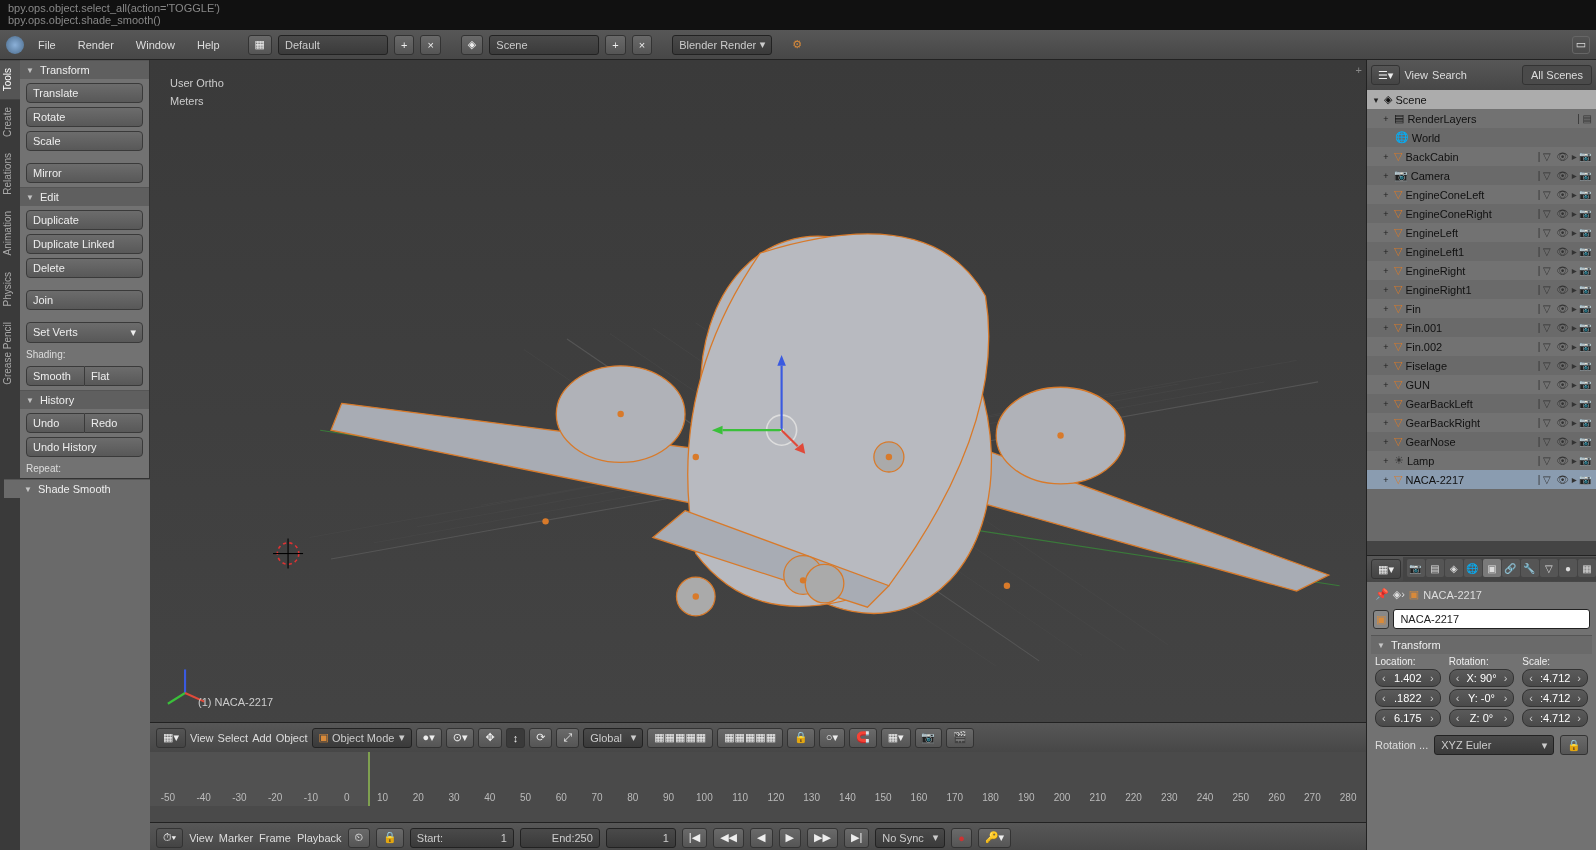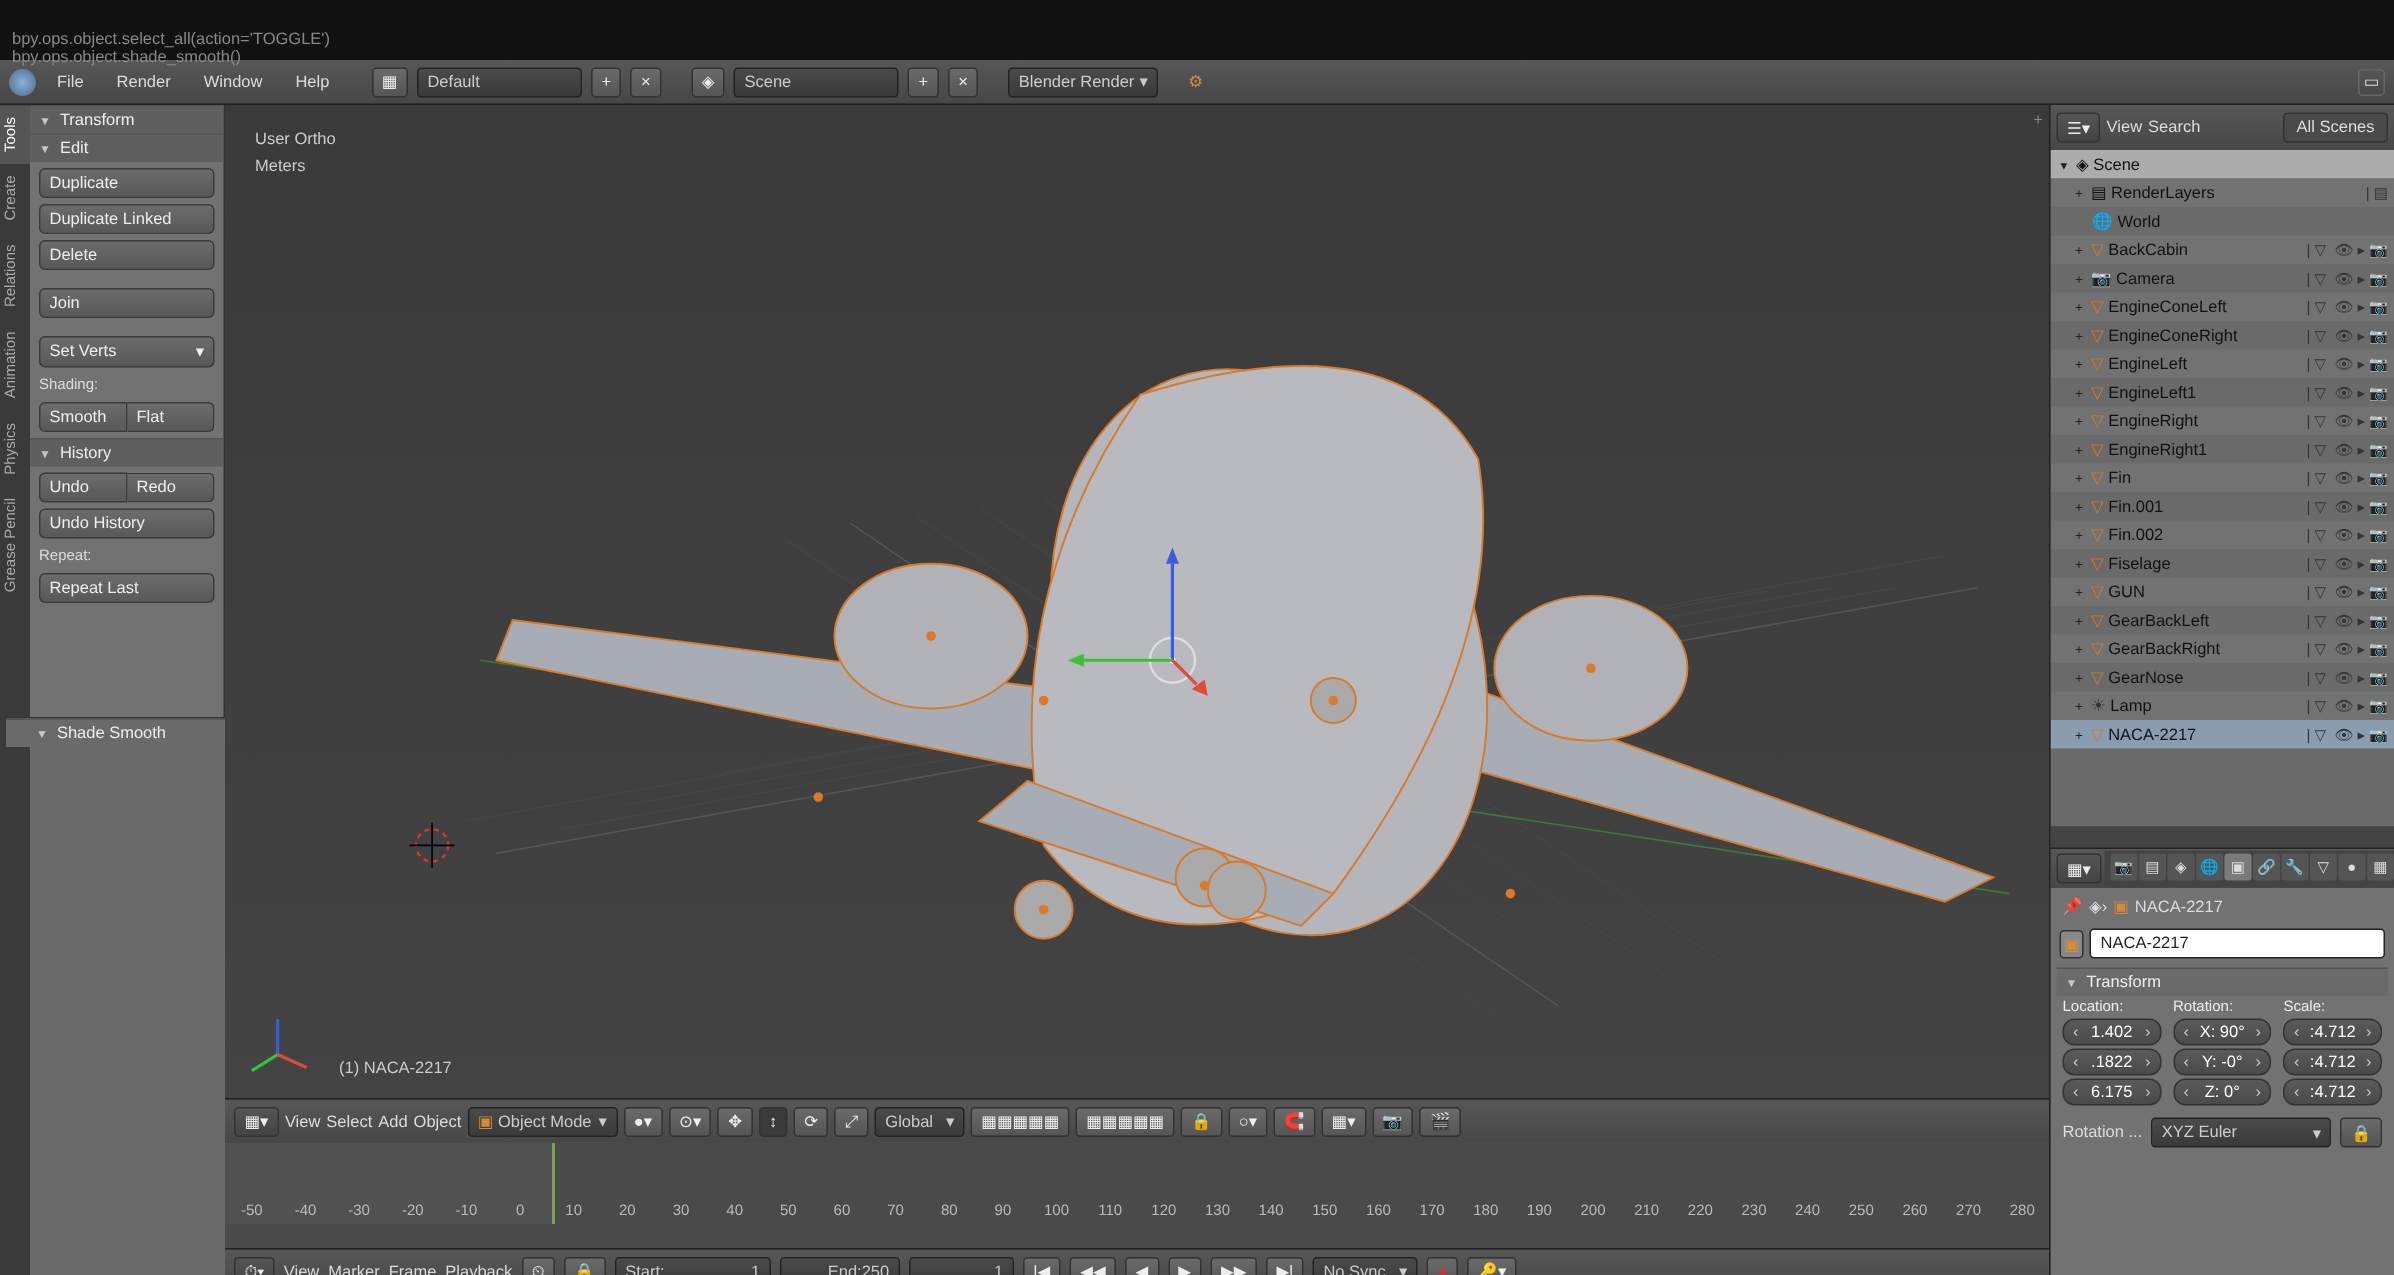--- a/index.html
+++ b/index.html
@@ -4,21 +4,21 @@
 <style>
 * { margin:0; padding:0; box-sizing:border-box; font-family:"Segoe UI",Arial,sans-serif; font-size:11px; user-select:none; }
 body { background:#393939; color:#ddd; width:1596px; height:850px; overflow:hidden; }
 .btn { background:linear-gradient(#6a6a6a,#555); border:1px solid #333; border-radius:3px; color:#eee; padding:2px 6px; cursor:pointer; display:inline-flex; align-items:center; height:20px; }
 .dark { background:linear-gradient(#555,#444); }
 .field { background:linear-gradient(#4a4a4a,#3a3a3a); border:1px solid #222; border-radius:3px; padding:2px 6px; color:#ccc; height:20px; display:inline-flex; align-items:center; }
 .panel-hdr { background:#5f5f5f; color:#eee; padding:3px 6px; font-weight:400; display:flex; align-items:center; gap:3px; border-top:1px solid #555; }
 .tri::before { content:"▼"; font-size:8px; margin-right:3px; opacity:.7; }
 
 
-#console { background:#111; color:#aaa; font-family:monospace; font-size:11px; padding:20px 8px; height:30px; }
+#console { background:#111; color:#aaa; font-family:monospace; font-size:11px; padding:2px 8px; height:30px; }
 #console .ln { color:#888; }
 
 
 #info { background:linear-gradient(#575757,#474747); height:30px; display:flex; align-items:center; gap:6px; padding:0 6px; border-bottom:1px solid #222; }
 #info .menu-item { padding:4px 8px; cursor:pointer; }
 #info .sep { width:8px; }
 #info .bl-logo { width:18px;height:18px;background:radial-gradient(circle,#8bb0d8,#4a6a8a);border-radius:50%; }
 
 
 #main { display:flex; height:calc(850px - 28px - 30px); }
@@ -33,21 +33,21 @@
 #tool-shelf .row2 .tbtn { flex:1; border-radius:0; }
 #tool-shelf .row2 .tbtn:first-child { border-radius:4px 0 0 4px; }
 #tool-shelf .row2 .tbtn:last-child { border-radius:0 4px 4px 0; border-left:0; }
 #tool-shelf .label { color:#ddd; font-size:10px; padding:2px 0; }
 
 #oper { height:calc(100% - 420px); border-top:1px solid #333; }
 
 #viewport { flex:1; position:relative; background:#404040; background:linear-gradient(#3a3a3a,#454545); display:flex; flex-direction:column; }
 #vp-canvas { flex:1; position:relative; overflow:hidden; }
 #vp-overlay { position:absolute; left:20px; top:14px; color:#ccc; line-height:18px; font-size:11px; }
-#vp-name { position:absolute; left:76px; bottom:14px; color:#ccc; }
+#vp-name { position:absolute; left:48px; bottom:14px; color:#ccc; }
 #vp-canvas svg { width:100%; height:100%; display:block; }
 
 #vp-header { height:30px; background:linear-gradient(#575757,#474747); display:flex; align-items:center; gap:4px; padding:0 6px; border-top:1px solid #222; }
 #timeline { height:70px; background:#4a4a4a; position:relative; }
 #timeline .ruler { position:absolute; bottom:16px; left:0; right:0; height:14px; display:flex; }
 #timeline .ruler span { flex:1; text-align:center; color:#bbb; font-size:10px; }
 #timeline .play { position:absolute; left:0; top:0; bottom:16px; width:220px; background:rgba(100,100,100,.3); border-right:2px solid #7fa050; }
 #tl-header { height:30px; background:linear-gradient(#575757,#474747); display:flex; align-items:center; gap:6px; padding:0 6px; border-top:1px solid #222; }
 
 
@@ -119,20 +119,27 @@
     <div class="vtab active">Tools</div>
     <div class="vtab">Create</div>
     <div class="vtab">Relations</div>
     <div class="vtab">Animation</div>
     <div class="vtab">Physics</div>
     <div class="vtab">Grease Pencil</div>
   </div>
 
   <div id="tool-shelf">
     <div class="panel-hdr tri">Transform</div>
+    <div class="group">
+      <div class="tbtn">Translate</div>
+      <div class="tbtn">Rotate</div>
+      <div class="tbtn">Scale</div>
+      <div style="height:4px"></div>
+      <div class="tbtn">Mirror</div>
+    </div>
     <div class="panel-hdr tri">Edit</div>
     <div class="group">
       <div class="tbtn">Duplicate</div>
       <div class="tbtn">Duplicate Linked</div>
       <div class="tbtn">Delete</div>
       <div style="height:4px"></div>
       <div class="tbtn">Join</div>
       <div style="height:4px"></div>
       <div class="tbtn" style="display:flex;justify-content:space-between">
           <span>Set Verts</span>

